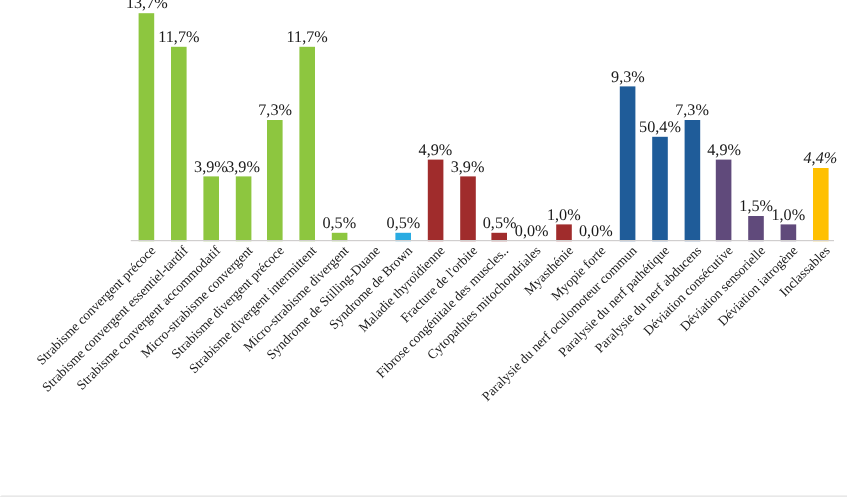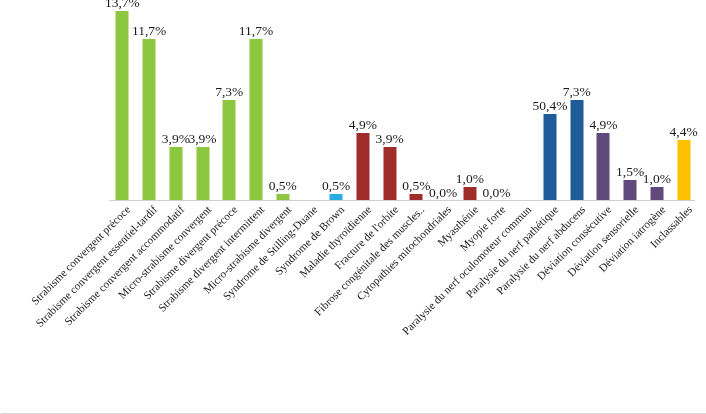--- a/index.html
+++ b/index.html
@@ -141,20 +141,24 @@
         <div class="bar-label" style="bottom: 2px;">0,0%</div>
       </div>
       <div class="bar-slot" style="left: 347.455px; width: 26.7273px;">
         <div class="bar" title="Myasthénie 1,0%" style="height: 14px; background: rgb(160, 44, 44);"></div>
         <div class="bar-label" style="bottom: 16px;">1,0%</div>
       </div>
       <div class="bar-slot" style="left: 374.182px; width: 26.7273px;">
         <div class="bar" title="Myopie forte 0,0%" style="height: 0px; background: rgb(160, 44, 44);"></div>
         <div class="bar-label" style="bottom: 2px;">0,0%</div>
       </div>
+      <div class="bar-slot" style="left: 400.909px; width: 26.7273px;">
+        <div class="bar" title="Paralysie du nerf oculomoteur commun 9,3%" style="height: 129px; background: rgb(31, 92, 153);"></div>
+        <div class="bar-label" style="bottom: 131px;">9,3%</div>
+      </div>
       <div class="bar-slot" style="left: 427.636px; width: 26.7273px;">
         <div class="bar" title="Paralysie du nerf pathétique 6,3%" style="height: 87px; background: rgb(31, 92, 153);"></div>
         <div class="bar-label" style="bottom: 89px;">50,4%</div>
       </div>
       <div class="bar-slot" style="left: 454.364px; width: 26.7273px;">
         <div class="bar" title="Paralysie du nerf abducens 7,3%" style="height: 101px; background: rgb(31, 92, 153);"></div>
         <div class="bar-label" style="bottom: 103px;">7,3%</div>
       </div>
       <div class="bar-slot" style="left: 481.091px; width: 26.7273px;">
         <div class="bar" title="Déviation consécutive 4,9%" style="height: 68px; background: rgb(96, 74, 123);"></div>
@@ -163,21 +167,21 @@
       <div class="bar-slot" style="left: 507.818px; width: 26.7273px;">
         <div class="bar" title="Déviation sensorielle 1,5%" style="height: 21px; background: rgb(96, 74, 123);"></div>
         <div class="bar-label" style="bottom: 23px;">1,5%</div>
       </div>
       <div class="bar-slot" style="left: 534.545px; width: 26.7273px;">
         <div class="bar" title="Déviation iatrogène 1,0%" style="height: 14px; background: rgb(96, 74, 123);"></div>
         <div class="bar-label" style="bottom: 16px;">1,0%</div>
       </div>
       <div class="bar-slot" style="left: 561.273px; width: 26.7273px;">
         <div class="bar" title="Inclassables 4,4%" style="height: 61px; background: rgb(255, 192, 0);"></div>
-        <div class="bar-label" style="bottom: 63px;">4,4%</div>
+        <div class="bar-label" style="bottom: 63px; font-style: italic;">4,4%</div>
       </div>
     </div>
   <div id="baseline"></div>
   <div id="cat-labels">
       <div class="cat" style="left: 125.364px;"><span class="cat-inner">Strabisme convergent précoce</span></div>
       <div class="cat" style="left: 152.091px;"><span class="cat-inner">Strabisme convergent essentiel-tardif</span></div>
       <div class="cat" style="left: 178.818px;"><span class="cat-inner">Strabisme convergent accommodatif</span></div>
       <div class="cat" style="left: 205.545px;"><span class="cat-inner">Micro-strabisme convergent</span></div>
       <div class="cat" style="left: 232.273px;"><span class="cat-inner">Strabisme divergent précoce</span></div>
       <div class="cat" style="left: 259px;"><span class="cat-inner">Strabisme divergent intermittent</span></div>

